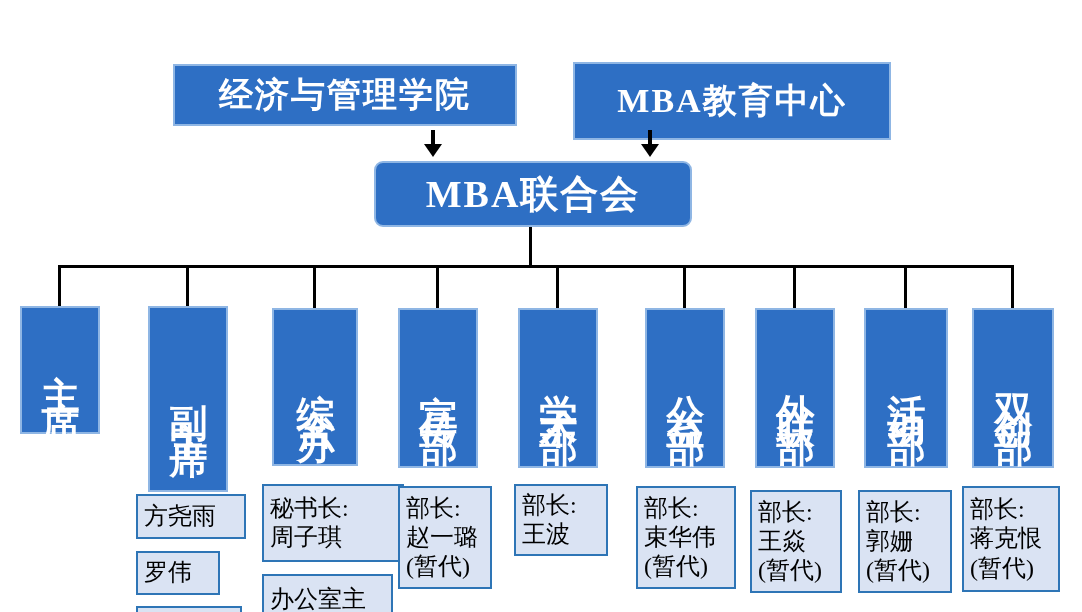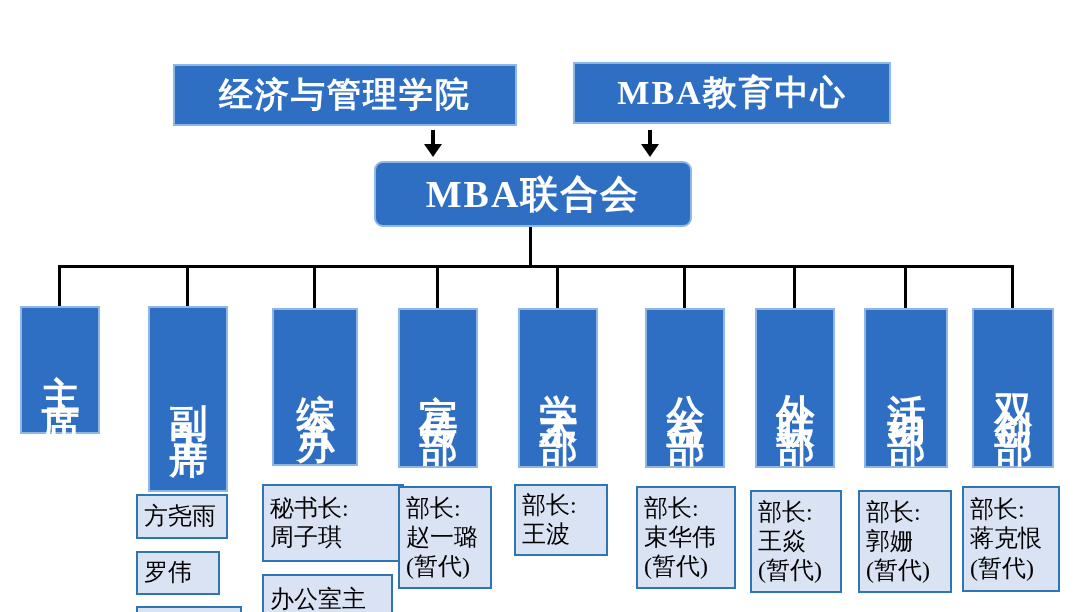--- a/index.html
+++ b/index.html
@@ -67,21 +67,21 @@
   }
 </style>
 </head>
 <body>
 
 <div id="canvas">
 
   <div class="abs blue-box top-box" style="left:173px; top:20px; width:344px; height:62px;">
     <span>经济与管理学院</span>
   </div>
-  <div class="abs blue-box top-box" style="left:573px; top:18px; width:318px; height:62px;">
+  <div class="abs blue-box top-box" style="left:573px; top:18px; width:318px; height:78px;">
     <span>MBA教育中心</span>
   </div>
 
   <div class="abs arrow-stem" style="left:431px; top:86px; height:16px;"></div>
   <div class="abs arrow-head" style="left:424px; top:100px;"></div>
   <div class="abs arrow-stem" style="left:648px; top:86px; height:16px;"></div>
   <div class="abs arrow-head" style="left:641px; top:100px;"></div>
 
   <div class="abs blue-box center-box" style="left:374px; top:117px; width:318px; height:66px;">
     <span>MBA联合会</span>
@@ -122,21 +122,21 @@
     <span>外联部</span>
   </div>
   <div class="abs dept-box" style="left:864px; top:264px; width:84px; height:160px;">
     <span>活动部</span>
   </div>
   <div class="abs dept-box" style="left:972px; top:264px; width:82px; height:160px;">
     <span>双创部</span>
   </div>
 
 
-  <div class="abs member-box" style="left:136px; top:450px; width:92px; height:45px;">
+  <div class="abs member-box" style="left:136px; top:450px; width:110px; height:45px;">
     <span>方尧雨</span>
   </div>
   <div class="abs member-box" style="left:136px; top:507px; width:84px; height:44px;">
     <span>罗伟</span>
   </div>
   <div class="abs member-box" style="left:136px; top:562px; width:106px; height:44px;">
     <span>朱师翰</span>
   </div>
 
   <div class="abs member-box" style="left:262px; top:440px; width:142px; height:78px;">

